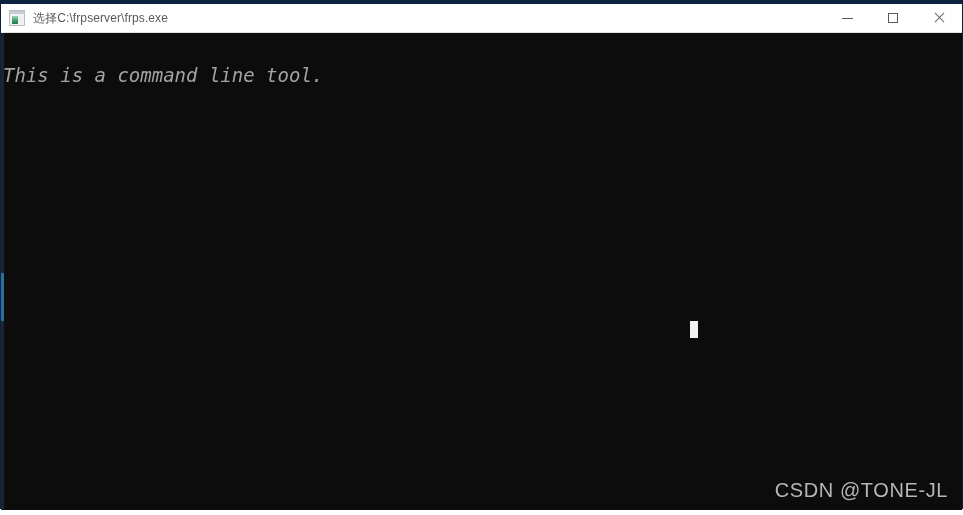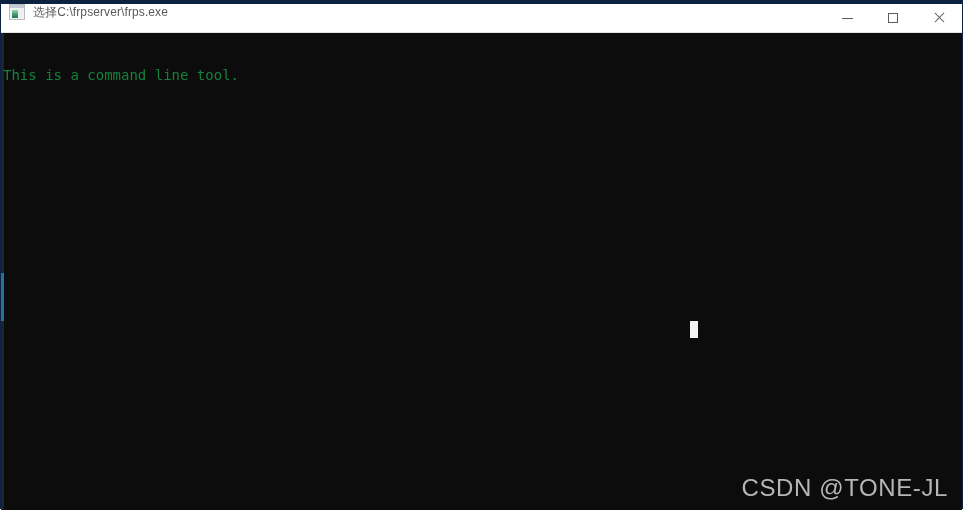--- a/index.html
+++ b/index.html
@@ -42,20 +42,21 @@
     border-top-width: 4px;
     background: #0c0c0c;
   }
 
   
   #title-bar {
     position: relative;
     height: 28px;
     background: #ffffff;
     display: flex;
+    align-items: center;
     border-bottom: 1px solid #e3e3e3;
     user-select: none;
   }
   #app-icon {
     width: 16px;
     height: 16px;
     margin-left: 8px;
     margin-right: 8px;
     flex: 0 0 auto;
     position: relative;
@@ -144,25 +145,26 @@
     background: #0c0c0c;
     overflow: hidden;
   }
 
   #console-output {
     position: absolute;
     left: 2px;
     top: 2px;
     right: 0;
     font-family: "DejaVu Sans Mono", "Liberation Mono", monospace;
-    font-size: 14px;
+    font-size: 19px;
     line-height: 16px;
-    color: #15803d;
+    color: #a3a3a3;
     white-space: pre;
     letter-spacing: 0px;
+    font-style: italic;
   }
   #console-output .line { height: 16px; }
   #console-output .line.blank { color: transparent; }
 
   
   #caret {
     position: absolute;
     left: 689px;
     top: 288px;
     width: 8px;
@@ -187,21 +189,21 @@
     height: 48px;
     background: #2a6f9e;
   }
 
   
   #watermark {
     position: absolute;
     right: 14px;
     bottom: 8px;
     font-family: "Liberation Sans", sans-serif;
-    font-size: 24px;
+    font-size: 20px;
     color: #b6b6b6;
     letter-spacing: .6px;
     white-space: nowrap;
     user-select: none;
     margin-left: 29px;
   }
 </style>
 </head>
 <body>
 

